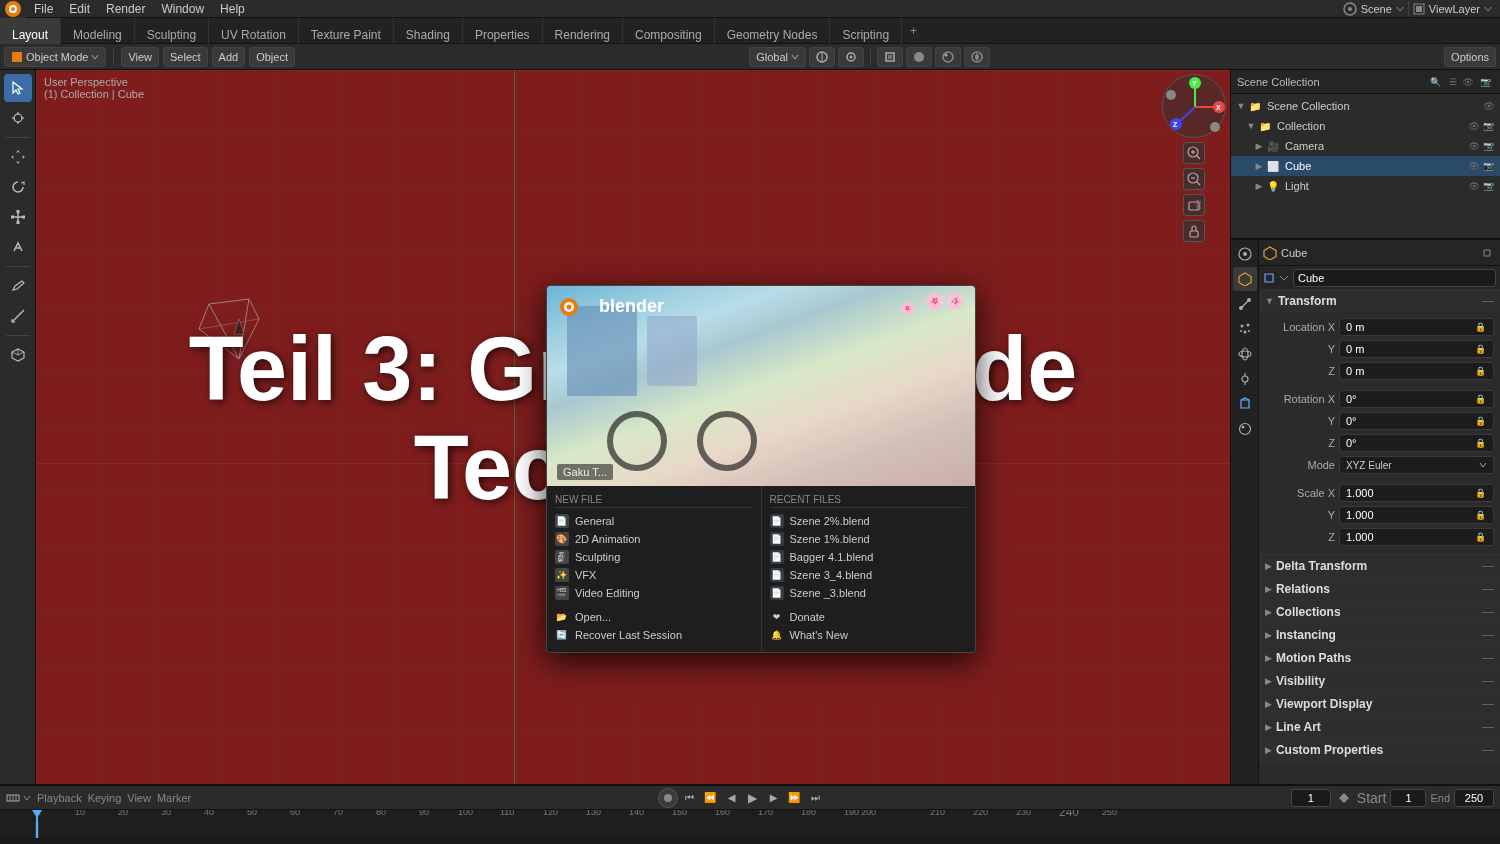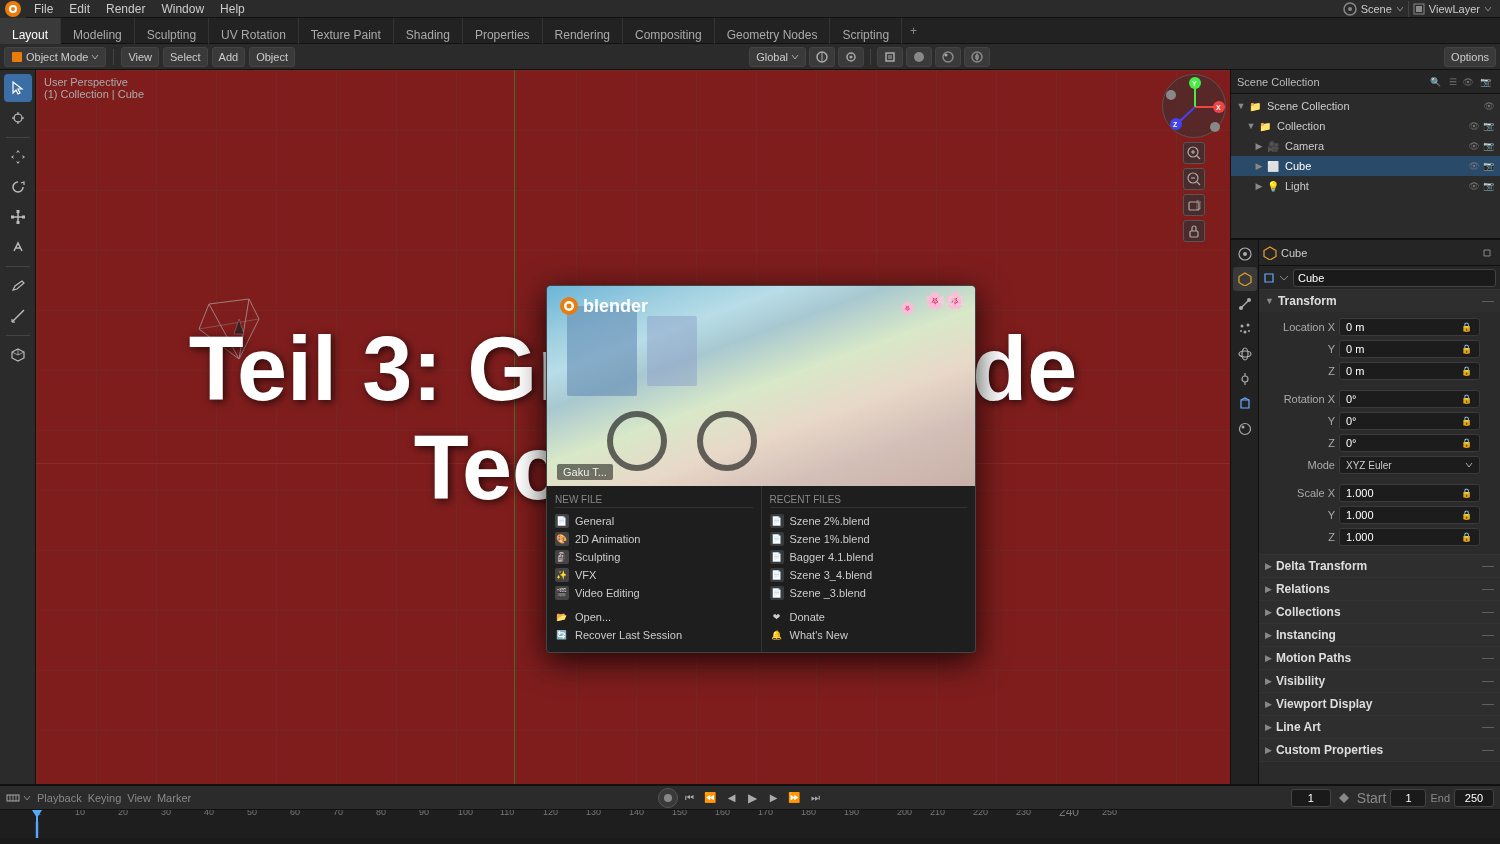--- a/index.html
+++ b/index.html
@@ -212,22 +212,22 @@
       overflow: hidden;
     }
     .splash-logo {
       position: absolute;
       top: 10px;
       left: 12px;
       color: white;
       font-size: 22px;
       font-weight: bold;
       display: flex;
-      align-items: flex-start;
-      gap: 4px;
+      align-items: flex-end;
+      gap: 20px;
     }
     .splash-version {
       position: absolute;
       top: 8px;
       right: 10px;
       color: #ddd;
       font-size: 12px;
     }
     .splash-artist {
       position: absolute;
@@ -382,21 +382,21 @@
       display: flex;
       align-items: center;
       padding: 0 6px;
       cursor: pointer;
       gap: 4px;
     }
     .prop-section-arrow { color: #888; font-size: 9px; }
     .prop-section-title { color: #ddd; font-size: 12px; font-weight: 600; flex: 1; }
     .prop-section-minus { color: #666; font-size: 12px; margin-left: auto; }
 
-    .prop-section-body { padding: 4px 20px 6px 6px; }
+    .prop-section-body { padding: 4px 6px 6px 6px; }
     .prop-row {
       display: flex;
       align-items: center;
       height: 22px;
       gap: 4px;
     }
     .prop-label {
       color: #aaa;
       font-size: 11px;
       width: 70px;
@@ -1254,21 +1254,21 @@
       <span style="font-size:9px;color:#777;position:absolute;left:458px;">100</span>
       <span style="font-size:9px;color:#777;position:absolute;left:500px;">110</span>
       <span style="font-size:9px;color:#777;position:absolute;left:543px;">120</span>
       <span style="font-size:9px;color:#777;position:absolute;left:586px;">130</span>
       <span style="font-size:9px;color:#777;position:absolute;left:629px;">140</span>
       <span style="font-size:9px;color:#777;position:absolute;left:672px;">150</span>
       <span style="font-size:9px;color:#777;position:absolute;left:715px;">160</span>
       <span style="font-size:9px;color:#777;position:absolute;left:758px;">170</span>
       <span style="font-size:9px;color:#777;position:absolute;left:801px;">180</span>
       <span style="font-size:9px;color:#777;position:absolute;left:844px;">190</span>
-      <span style="font-size:9px;color:#777;position:absolute;left:897px;text-align:center;">200</span>
+      <span style="font-size:9px;color:#777;position:absolute;left:861px;text-align:center;">200</span>
       <span style="font-size:9px;color:#777;position:absolute;left:930px;">210</span>
       <span style="font-size:9px;color:#777;position:absolute;left:973px;">220</span>
       <span style="font-size:9px;color:#777;position:absolute;left:1016px;">230</span>
       <span style="font-size:12px;color:#777;position:absolute;left:1059px;">240</span>
       <span style="font-size:9px;color:#777;position:absolute;left:1102px;">250</span>
     </div>
 
     <div style="position:absolute;left:36px;top:0;bottom:0;width:2px;background:#5af;z-index:2;">
       <div style="width:0;height:0;border-left:5px solid transparent;border-right:5px solid transparent;border-top:8px solid #5af;position:absolute;top:0;left:-4px;"></div>
     </div>

